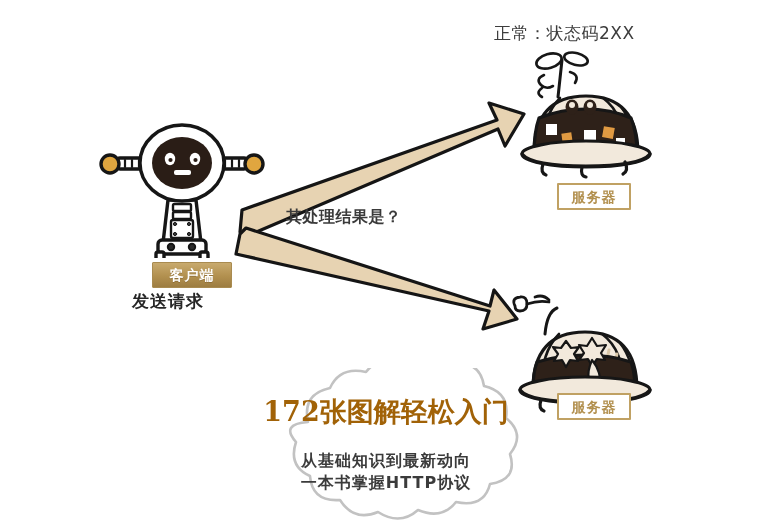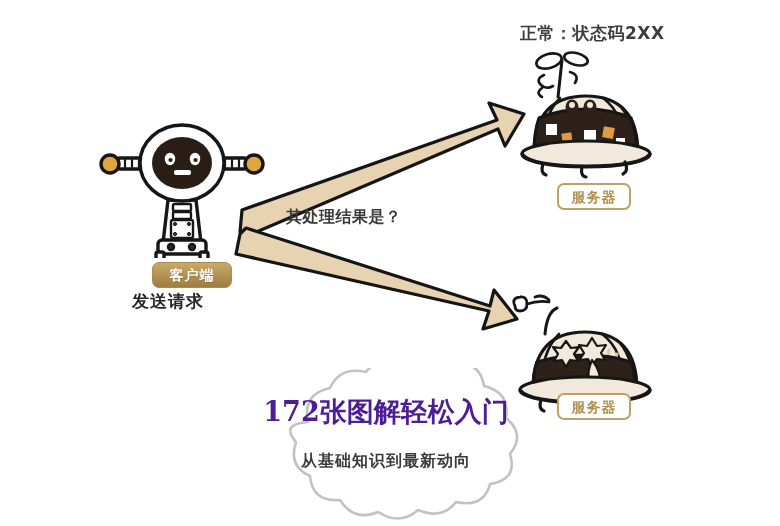--- a/index.html
+++ b/index.html
@@ -26,23 +26,23 @@
 
   
   .label {
     position: absolute;
     white-space: nowrap;
     font-family: "DejaVu Sans", "Liberation Sans", sans-serif;
     color: #3a3a3a;
     letter-spacing: 0.5px;
   }
   #status-ok-label {
-    left: 520px; top: 22px;
+    left: 494px; top: 22px;
     font-size: 17px;
-    font-weight: 700;
+    font-weight: 400;
     color: #3d3d3d;
   }
   #status-error-label {
     left: 478px; top: 252px;
     font-size: 17px;
     font-weight: 600;
     color: #3d3d3d;
   }
   #question-label {
     left: 286px; top: 207px;
@@ -54,21 +54,21 @@
     left: 132px; top: 290px;
     font-size: 17px;
     font-weight: 600;
     color: #262626;
     letter-spacing: 1px;
   }
 
   
   .badge {
     position: absolute;
-    border-radius: 7px;
+    border-radius: 1px;
     font-size: 14px;
     font-weight: 700;
     line-height: 1;
     display: flex;
     align-items: center;
     justify-content: center;
     letter-spacing: 1px;
   }
   #client-badge {
     left: 152px; top: 262px;
@@ -96,21 +96,21 @@
   
   #cloud-text-wrap {
     position: absolute;
     left: 252px; top: 398px;
     width: 268px;
     text-align: center;
   }
   #cloud-title {
     font-size: 27px;
     font-weight: 700;
-    color: #4c1d95;
+    color: #a16207;
     letter-spacing: 0px;
     line-height: 1.05;
     font-family: "DejaVu Serif", "Liberation Serif", serif;
   }
   .cloud-sub {
     font-size: 16px;
     font-weight: 600;
     color: #3b3b3b;
     line-height: 1.35;
     letter-spacing: 1px;
@@ -275,20 +275,21 @@
              q-18 16 -40 2
              q-24 10 -38 -12
              q-28 2 -30 -24
              q-22 -10 -14 -34
              q-16 -18 12 -20 Z" fill="#ffffff" stroke="#c2c2c2" stroke-width="2.6" stroke-linejoin="round"></path>
   </svg>
 
   <div id="cloud-text-wrap">
     <div id="cloud-title">172张图解轻松入门</div>
     <div class="cloud-sub" id="cloud-sub-1">从基础知识到最新动向</div>
+    <div class="cloud-sub" id="cloud-sub-2">一本书掌握HTTP协议</div>
   </div>
 
   <div class="label" id="status-ok-label">正常：状态码2XX</div>
 
 
   <div class="label" id="question-label">其处理结果是？</div>
 
   <div class="label" id="client-action-label">发送请求</div>
 
   <div class="badge" id="client-badge">客户端</div>

